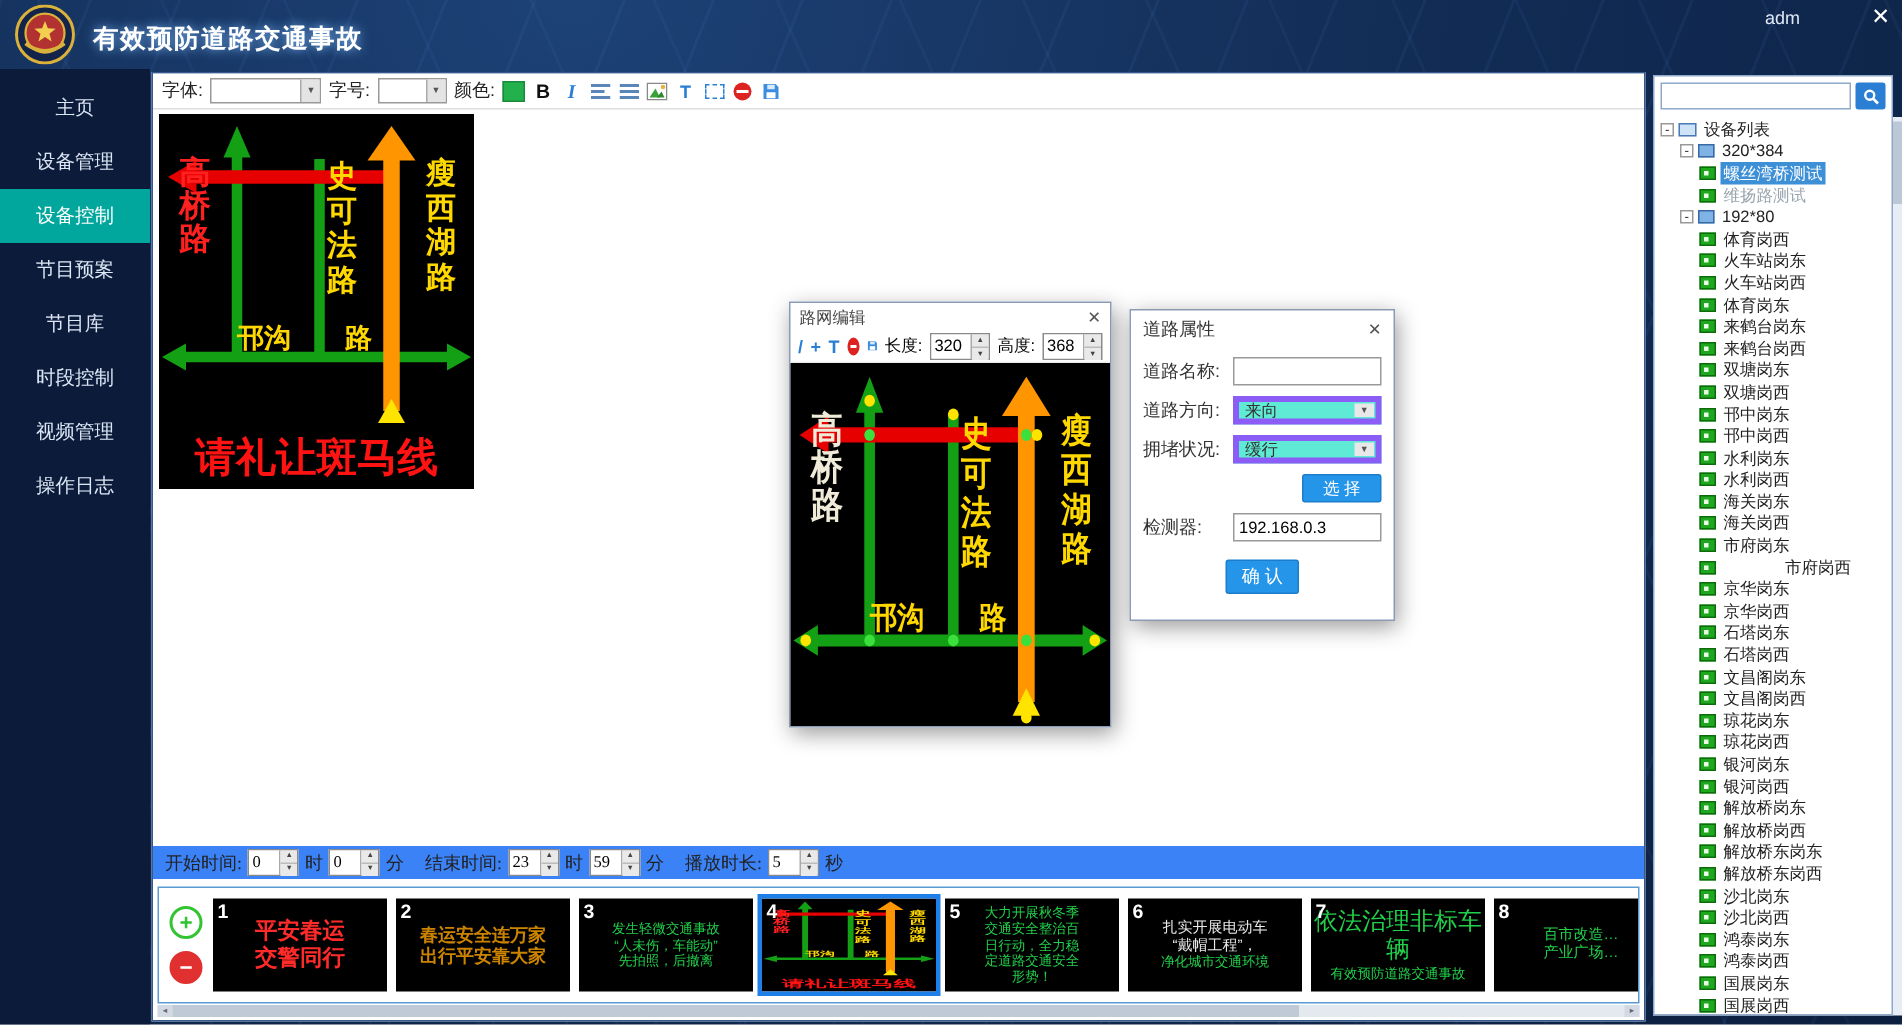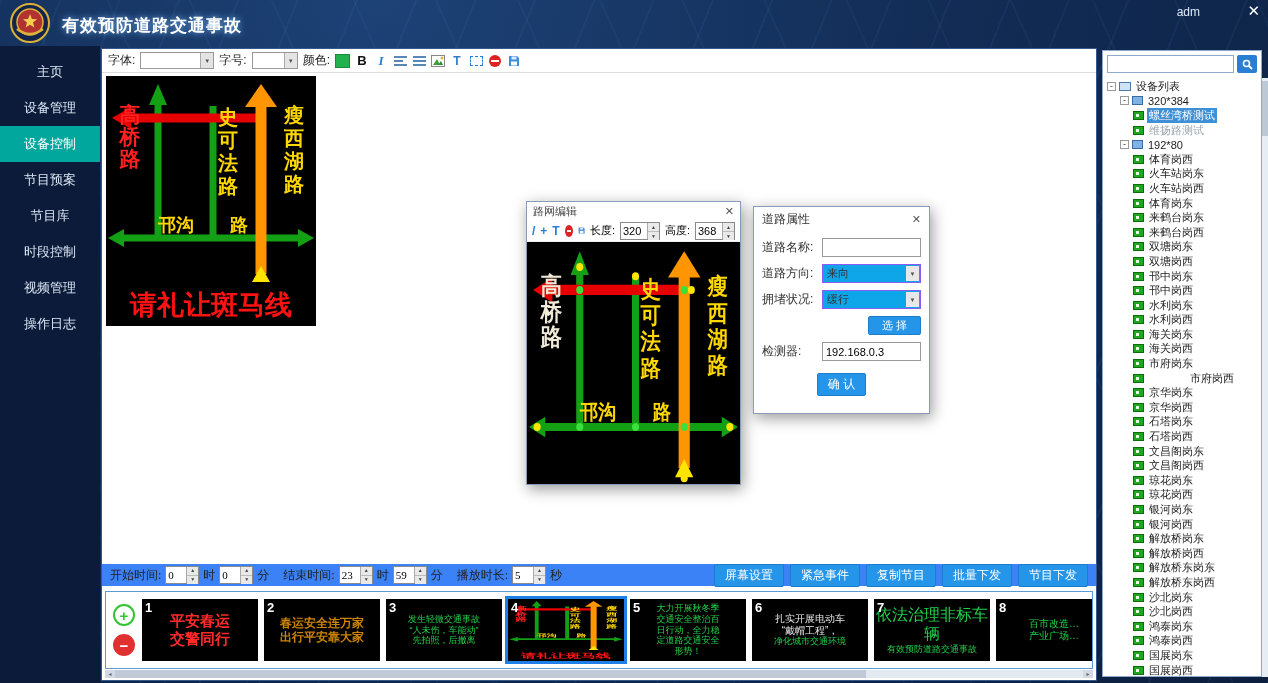--- a/index.html
+++ b/index.html
@@ -50,21 +50,21 @@
 .spin input { width:20px; border:0; font-size:11px; padding:0 2px; font-family:inherit; outline:none; }
 .spin.w26 input { width:26px; }
 .spin .arr { width:12px; display:flex; flex-direction:column; border-left:1px solid #aaa; }
 .spin .arr i { flex:1; font-style:normal; font-size:5px; line-height:8px; text-align:center; background:#e9e9e9; color:#444; cursor:pointer; }
 .spin .arr i:first-child { border-bottom:1px solid #bbb; }
 .props { left:651px; top:157px; width:177px; height:208px; }
 .props .dlg-title { height:24px; font-size:12px; color:#333; padding:0 8px; }
 .frow { display:flex; align-items:center; padding:0 8px; margin-top:7px; font-size:12px; color:#333; }
 .frow label { width:60px; flex:none; }
 .f-in { flex:1; height:19px; border:1px solid #999; font-size:11px; padding:0 3px; font-family:inherit; outline:none; min-width:0; }
-.selbox { flex:1; height:19px; border:1px solid #8b5cf6; position:relative; font-size:11px; display:flex; align-items:center; padding:0 4px; background:#0ea5e9; cursor:pointer; }
+.selbox { flex:1; height:19px; border:4px solid #8b5cf6; position:relative; font-size:11px; display:flex; align-items:center; padding:0 4px; background:#5eead4; cursor:pointer; }
 .selbox .dd2 { position:absolute; right:1px; top:1px; bottom:1px; width:13px; background:#e8e8e8; font-size:6px; color:#555; display:flex; align-items:center; justify-content:center; }
 .btn-blue { background:#2595e9; border:1px solid #1c7ecb; color:#fff; font-size:12px; padding:2px 10px; border-radius:2px; cursor:pointer; font-family:inherit; }
 .btn-blue.sm { font-size:11px; padding:1px 13px; }
 .btnrow { justify-content:flex-end; }
 .center-row { justify-content:center; margin-top:12px; }
 
 .timebar { position:absolute; left:0; right:0; top:515px; height:22px; display:flex; align-items:center; gap:4px; padding:0 8px; font-size:12px; color:#222; background:#3b82f6;font-family:Liberation Serif, serif; }
 .tb-buttons { margin-left:auto; display:flex; gap:6px; }
 
 .strip { position:absolute; left:3px; right:3px; top:542px; height:78px; border:1px solid #5b9bd5; display:flex; align-items:center; overflow:hidden; background:#fff; }
@@ -336,27 +336,20 @@
     <span>分</span>
     <span style="margin-left:10px;">播放时长:</span>
     <span class="spin">
       <input value="5" style="">
       <span class="arr">
           <i>▲</i>
           <i>▼</i>
         </span>
     </span>
     <span>秒</span>
-    <span class="tb-buttons">
-        <button class="btn-blue">屏幕设置</button>
-        <button class="btn-blue">紧急事件</button>
-        <button class="btn-blue">复制节目</button>
-        <button class="btn-blue">批量下发</button>
-        <button class="btn-blue">节目下发</button>
-      </span>
   </div>
 
   <div class="strip">
     <div class="strip-ctl">
       <div class="circle-add">+</div>
       <div class="circle-del">−</div>
     </div>
     <div class="thumbs">
         <div class="thumb">
           <span class="tnum">1</span>

